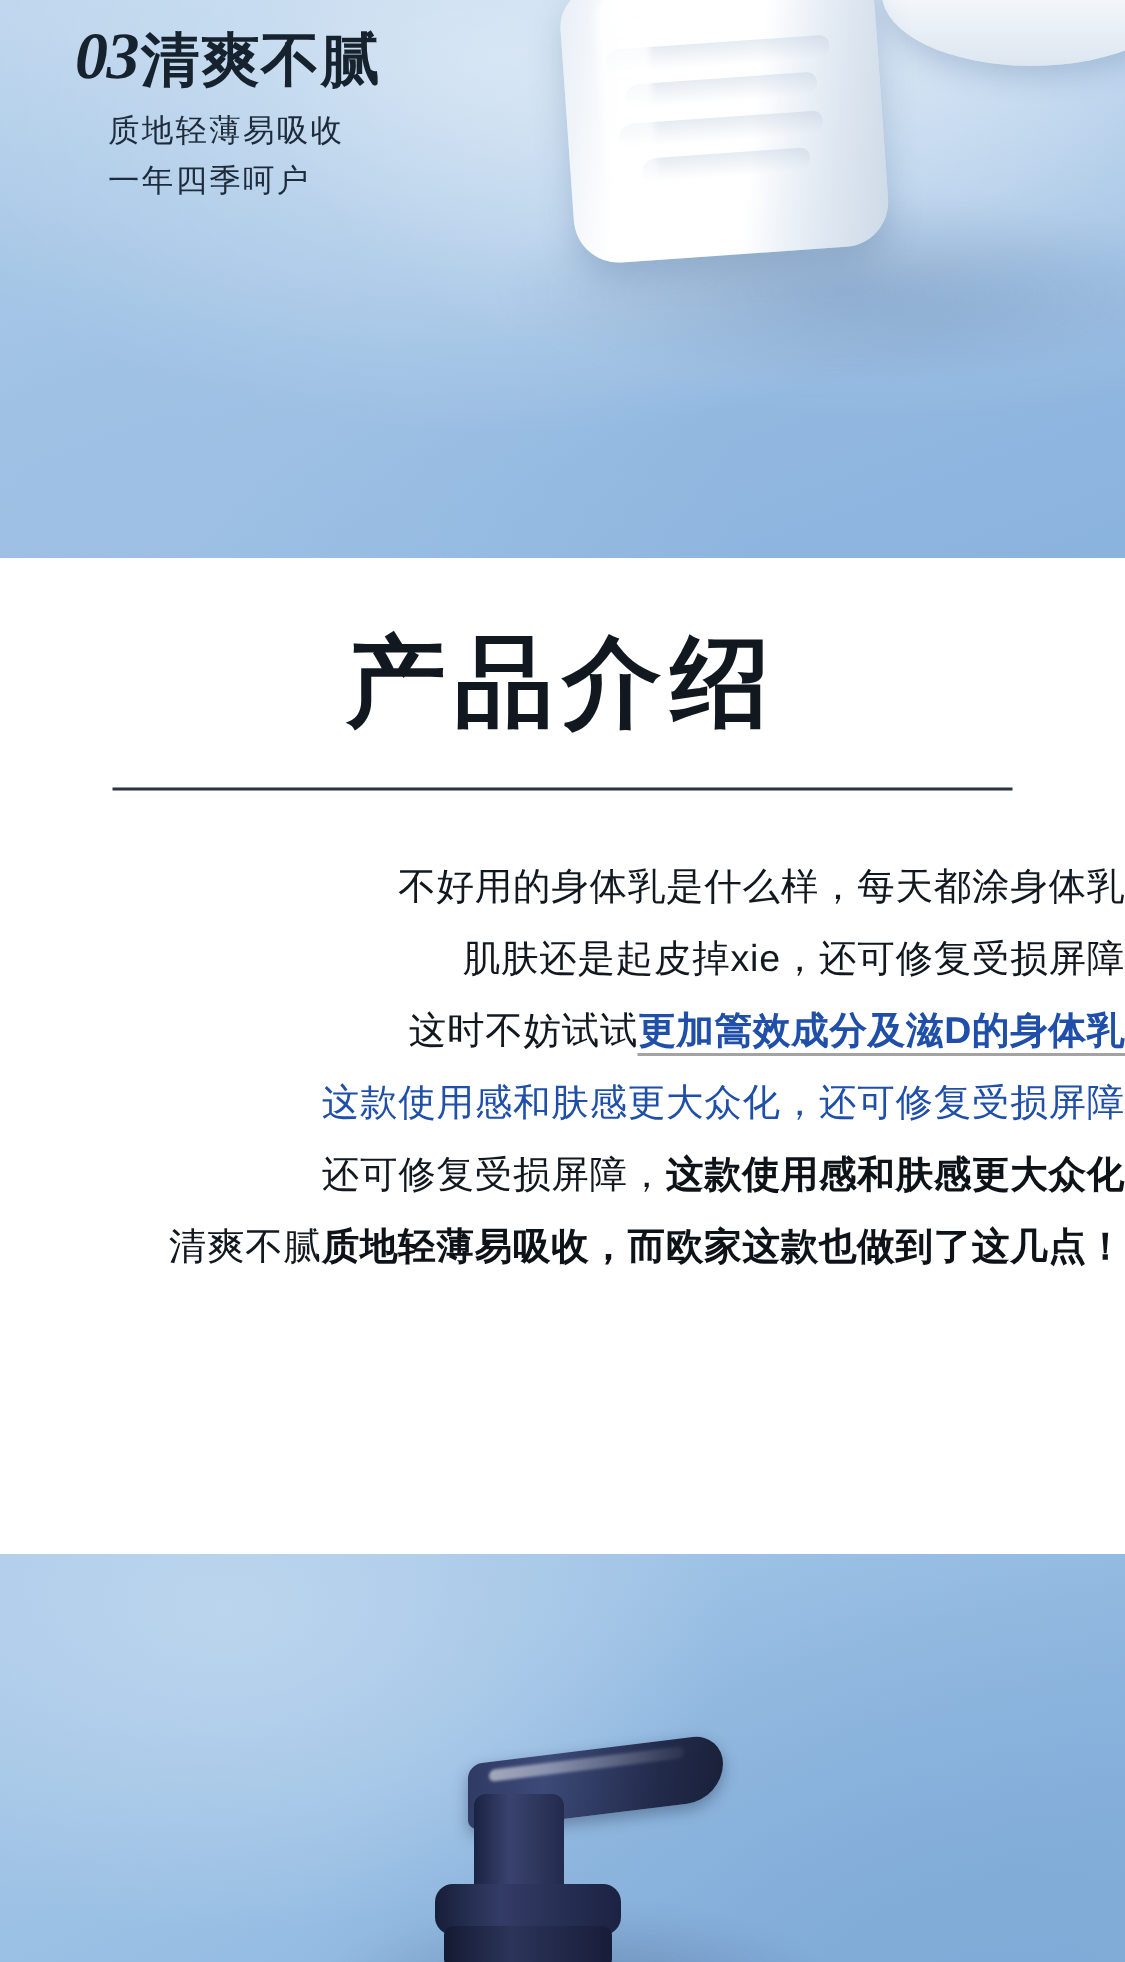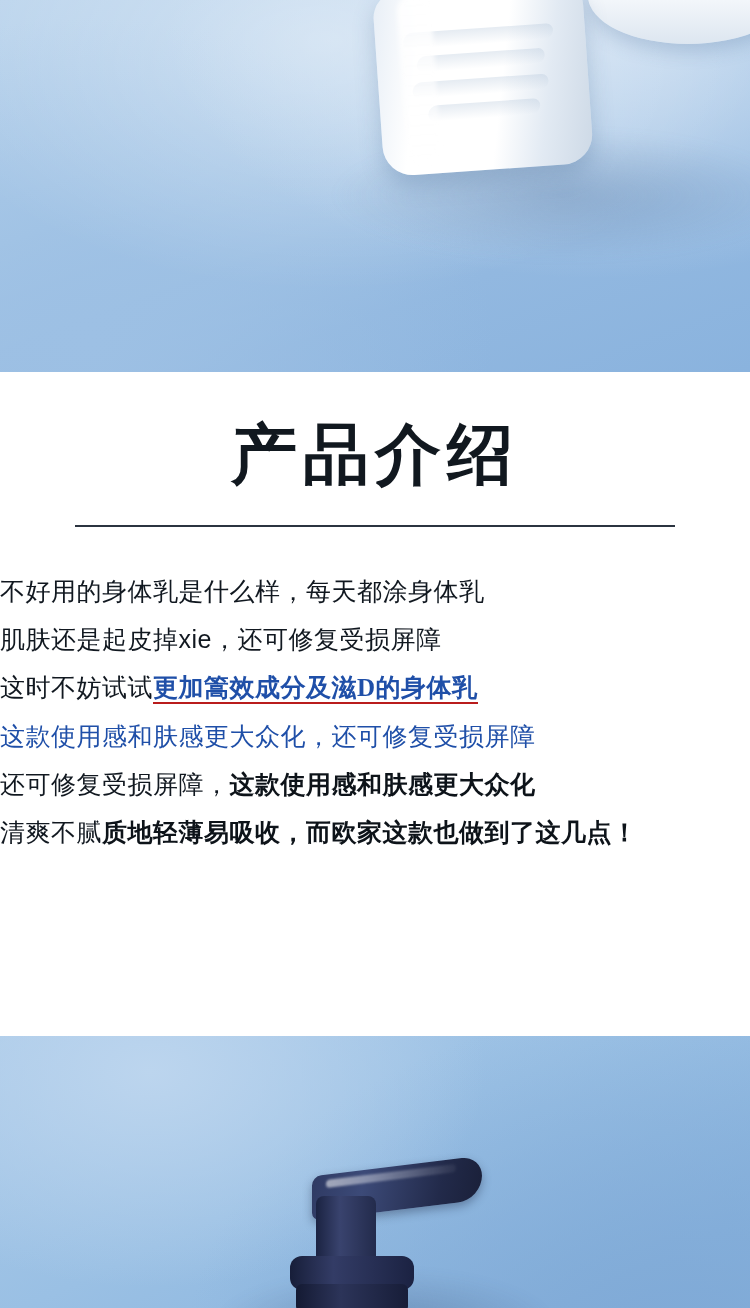--- a/index.html
+++ b/index.html
@@ -149,35 +149,34 @@
     line-height:1.1;
   }
   .intro-rule {
     width:600px;
     height:2px;
     background:#2b3440;
     margin:34px auto 0;
   }
   .intro-lines {
     margin-top:40px;
-    text-align:left;
+    text-align:right;
   }
   .line {
     font-size:25px;
     line-height:1.92;
     color:#111820;
     letter-spacing:0.5px;
     white-space:nowrap;
   }
   .em-blue {
     color:#1f4fa8;
     font-weight:700;
-    border-bottom:2px solid #b91c1c;
+    border-bottom:2px solid #a3a3a3;
     padding-bottom:1px;
-    font-family:Liberation Serif, serif;
   }
   .all-blue {
     color:#1f4fa8;
     font-weight:400;
   }
   .em-bold {
     font-weight:700;
     color:#0d1319;
   }
 
@@ -275,20 +274,28 @@
 
     <div class="bottle">
       <div class="bottle-body"></div>
       <div class="emboss e1"></div>
       <div class="emboss e2"></div>
       <div class="emboss e3"></div>
       <div class="emboss e4"></div>
       <div class="bottle-hl"></div>
     </div>
 
+    <div class="hero-caption">
+      <div class="caption-head">
+        <span class="caption-num">03</span>
+        <span class="caption-title">清爽不腻</span>
+      </div>
+      <div class="caption-sub">质地轻薄易吸收</div>
+      <div class="caption-sub" style="margin-top:0;">一年四季呵户</div>
+    </div>
   </section>
 
   <section class="intro">
     <h1 class="intro-title">产品介绍</h1>
     <div class="intro-rule"></div>
 
     <div class="intro-lines">
       <p class="line">
         <span>不好用的身体乳是什么样，每天都涂身体乳</span>
       </p>

